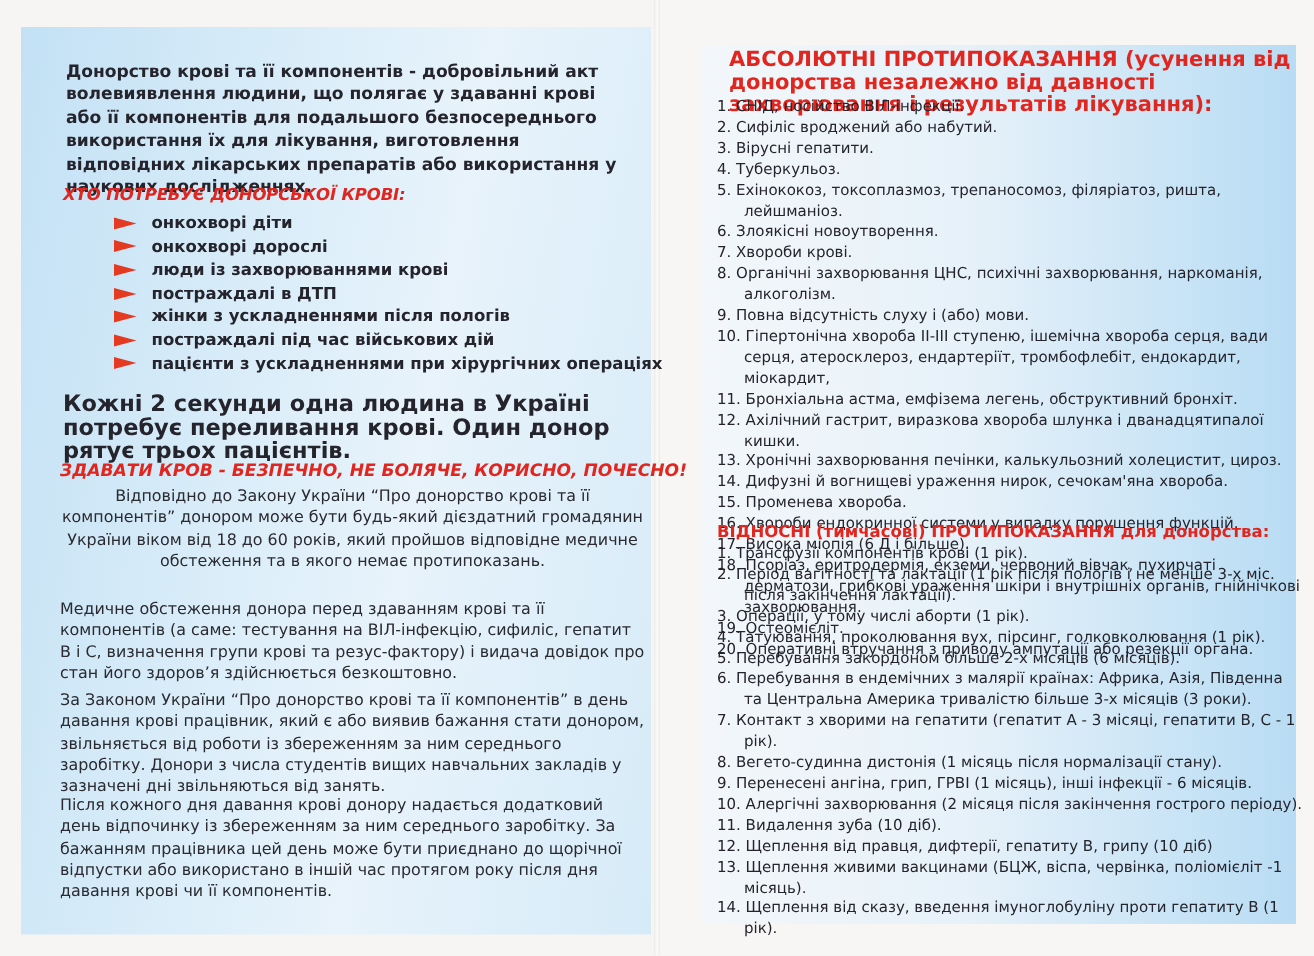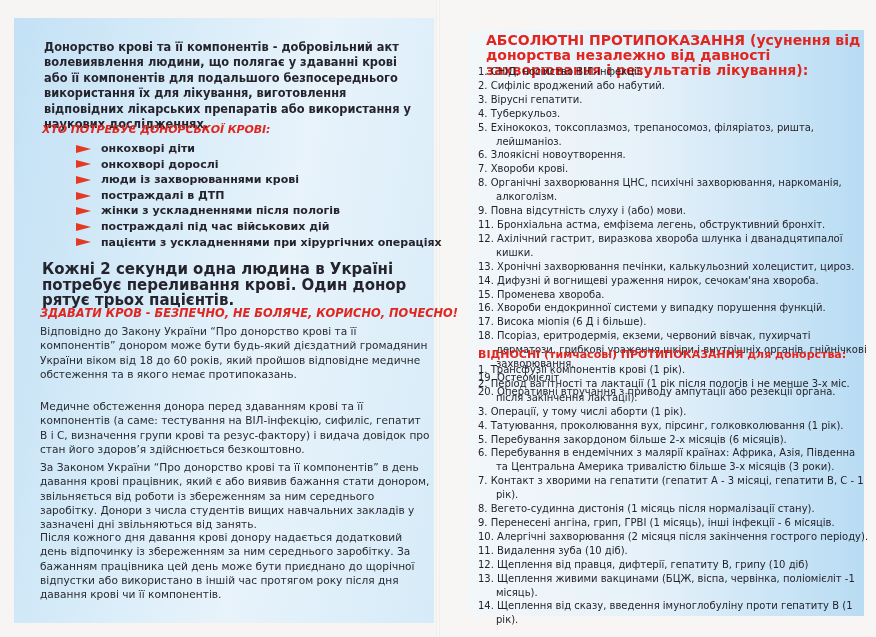--- a/index.html
+++ b/index.html
@@ -62,21 +62,21 @@
     font-weight: bold; font-size: 15px; line-height: 15.5px; color: #25242c;
   }
   .slogan {
     position: absolute; left: 40px; top: 306px; font-style: italic; font-weight: bold;
     color: #e0261f; font-size: 11.4px; white-space: nowrap;
   }
   .para {
     position: absolute; left: 40px; width: 390px;
     font-size: 10.6px; line-height: 14.3px; color: #2a2a30;
   }
-  .p1 { top: 324px; }
+  .p1 { top: 324px; text-align: center; }
   .p2 { top: 399px; }
   .p3 { top: 460px; }
   .p4 { top: 530px; }
 
   
   .abs-title {
     position: absolute; left: 486px; top: 33px; width: 390px;
     font-weight: bold; color: #e0261f; font-size: 14px; line-height: 15.2px;
   }
   .numlist {
@@ -151,20 +151,21 @@
 <ol class="numlist abs-list" id="abs-list">
     <li>1. СНІД, носійство ВІЛ-інфекції.</li>
     <li>2. Сифіліс вроджений або набутий.</li>
     <li>3. Вірусні гепатити.</li>
     <li>4. Туберкульоз.</li>
     <li>5. Ехінококоз, токсоплазмоз, трепаносомоз, філяріатоз, ришта, лейшманіоз.</li>
     <li>6. Злоякісні новоутворення.</li>
     <li>7. Хвороби крові.</li>
     <li>8. Органічні захворювання ЦНС, психічні захворювання, наркоманія, алкоголізм.</li>
     <li>9. Повна відсутність слуху і (або) мови.</li>
+    <li>10. Гіпертонічна хвороба ІІ-ІІІ ступеню, ішемічна хвороба серця, вади серця, атеросклероз, ендартеріїт, тромбофлебіт, ендокардит, міокардит,</li>
     <li>11. Бронхіальна астма, емфізема легень, обструктивний бронхіт.</li>
     <li>12. Ахілічний гастрит, виразкова хвороба шлунка і дванадцятипалої кишки.</li>
     <li>13. Хронічні захворювання печінки, калькульозний холецистит, цироз.</li>
     <li>14. Дифузні й вогнищеві ураження нирок, сечокам'яна хвороба.</li>
     <li>15. Променева хвороба.</li>
     <li>16. Хвороби ендокринної системи у випадку порушення функцій.</li>
     <li>17. Висока міопія (6 Д і більше).</li>
     <li>18. Псоріаз, еритродермія, екземи, червоний вівчак, пухирчаті дерматози, грибкові ураження шкіри і внутрішніх органів, гнійнічкові захворювання.</li>
     <li>19. Остеомієліт.</li>
     <li>20. Оперативні втручання з приводу ампутації або резекції органа.</li>

